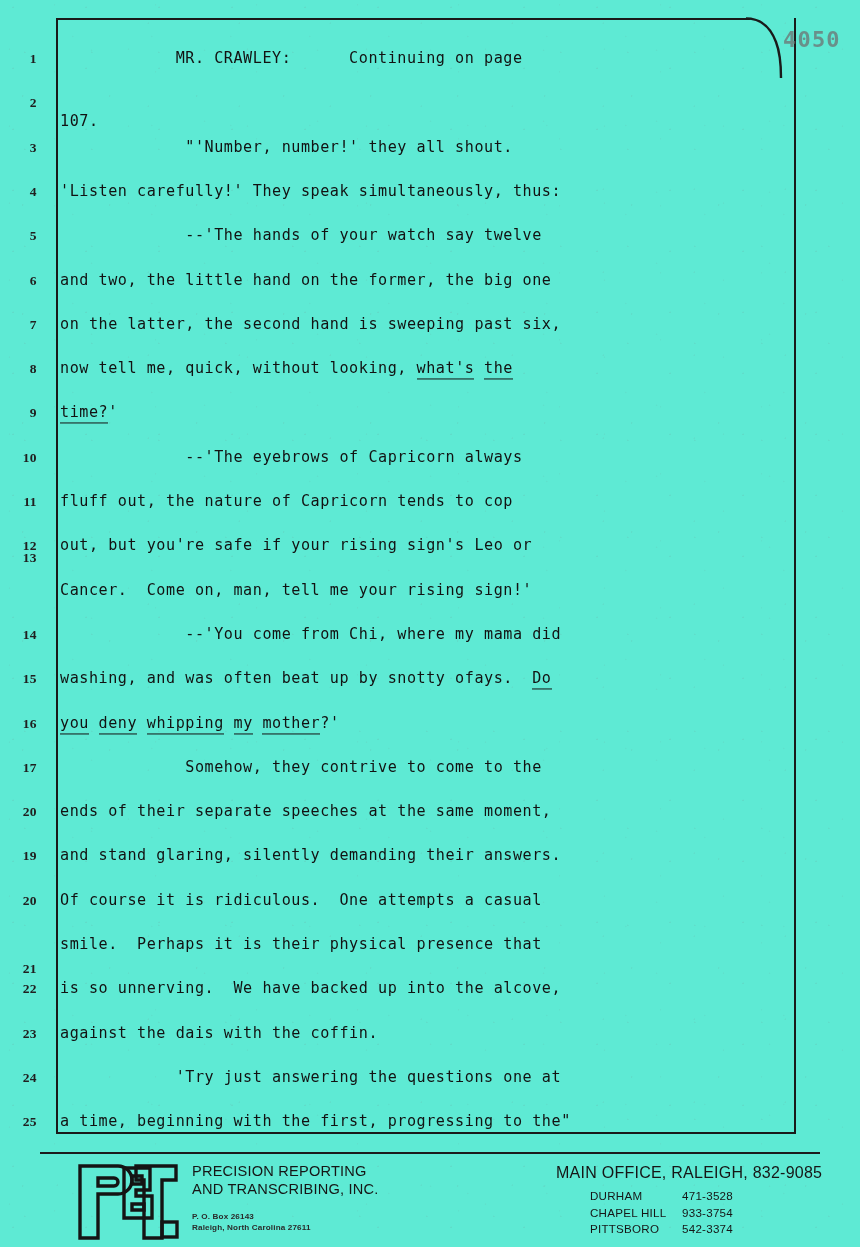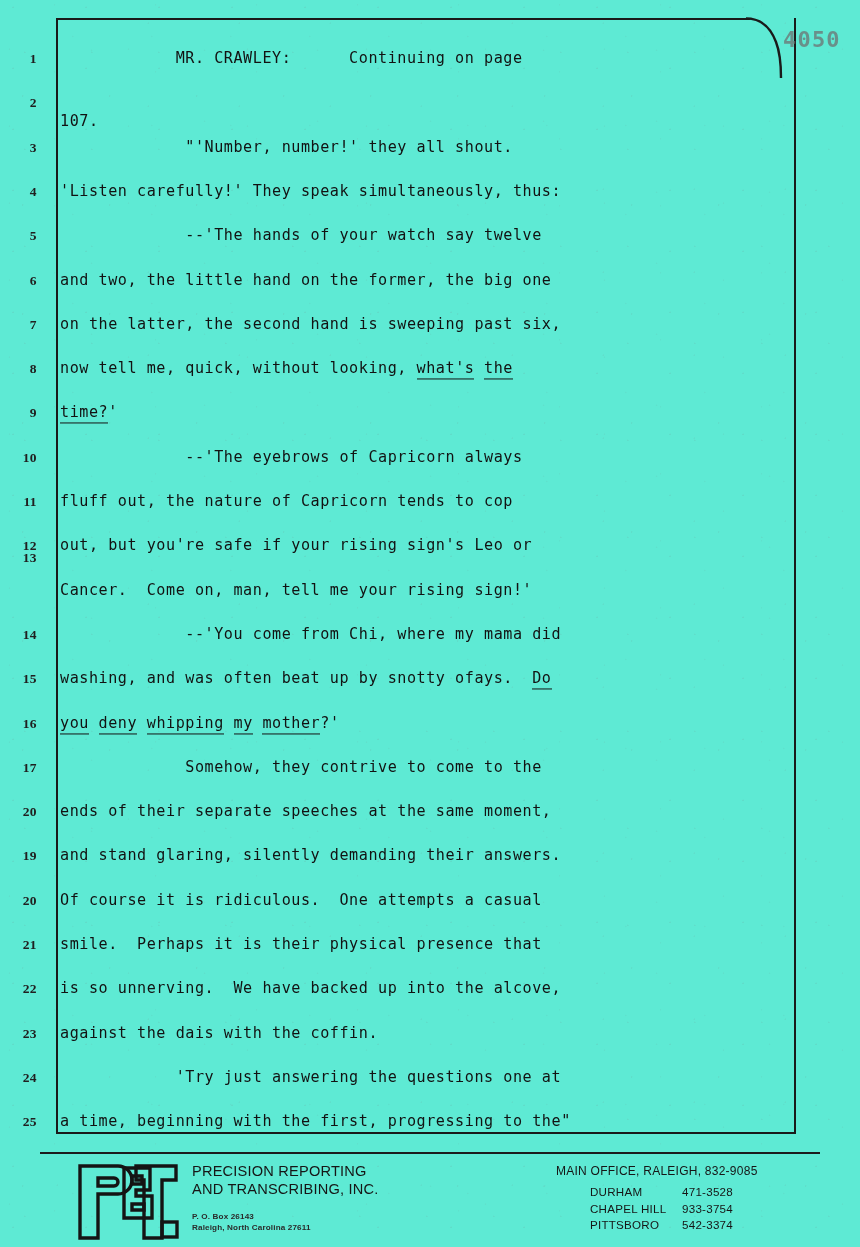--- a/index.html
+++ b/index.html
@@ -183,21 +183,21 @@
 
   .phones {
     position: absolute;
     left: 556px;
     top: 8px;
     width: 290px;
     font-family: "Liberation Sans", sans-serif;
     color: #161616;
   }
   .phones-main {
-    font-size: 12px;
+    font-size: 16px;
     letter-spacing: .25px;
     white-space: nowrap;
   }
   .phone-rows {
     margin-top: 6px;
     margin-left: 34px;
   }
   .phone-row {
     display: flex;
     font-size: 11.6px;
@@ -238,21 +238,21 @@
       <div class="lineno" style="top: 484px;">11</div>
       <div class="lineno" style="top: 528.3px;">12</div>
       <div class="lineno" style="top: 540px;">13</div>
       <div class="lineno" style="top: 616.9px;">14</div>
       <div class="lineno" style="top: 661.2px;">15</div>
       <div class="lineno" style="top: 705.5px;">16</div>
       <div class="lineno" style="top: 749.8px;">17</div>
       <div class="lineno" style="top: 794.1px;">20</div>
       <div class="lineno" style="top: 838.4px;">19</div>
       <div class="lineno" style="top: 882.7px;">20</div>
-      <div class="lineno" style="top: 927px;">21</div>
+      <div class="lineno" style="top: 951px;">21</div>
       <div class="lineno" style="top: 971.3px;">22</div>
       <div class="lineno" style="top: 1015.6px;">23</div>
       <div class="lineno" style="top: 1059.9px;">24</div>
       <div class="lineno" style="top: 1104.2px;">25</div>
     </div>
 
   <div class="body-text">
       <div class="tline" style="top: 41px;"><span>            MR. CRAWLEY:      Continuing on page</span></div>
       <div class="tline" style="top: 85.3px; margin-top: 19px;"><span>107.</span></div>
       <div class="tline" style="top: 129.6px;"><span>             "'Number, number!' they all shout.</span></div>

